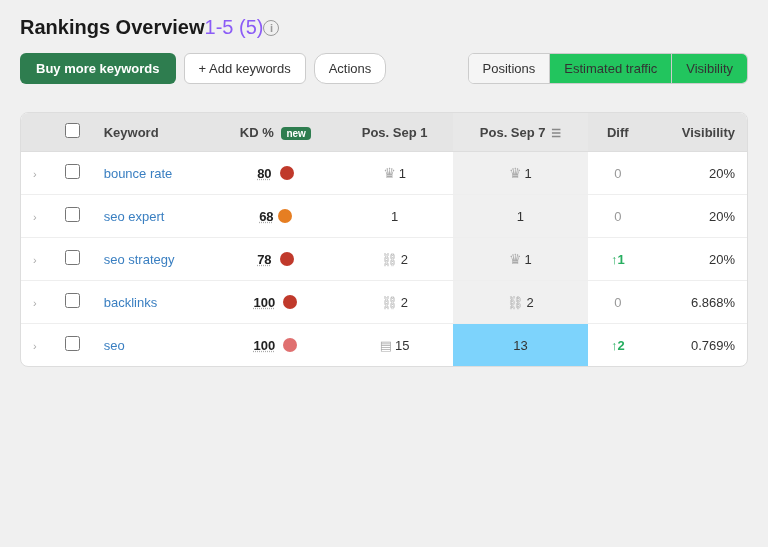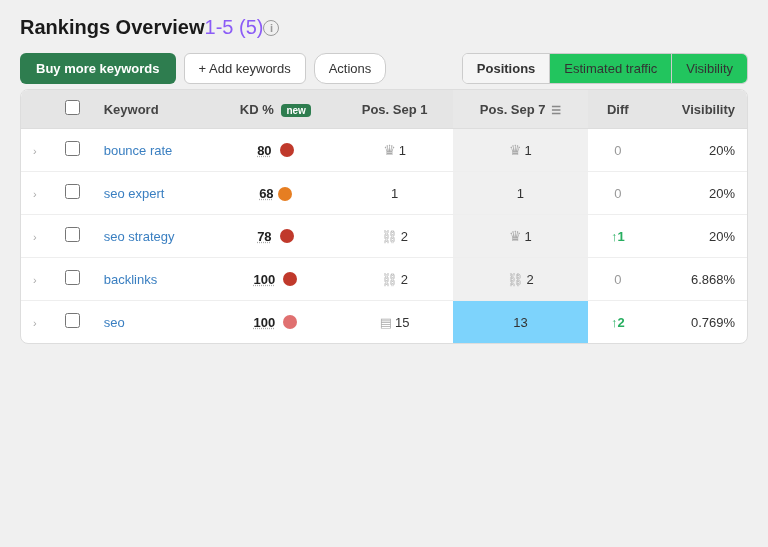--- a/index.html
+++ b/index.html
@@ -38,21 +38,21 @@
       align-items: center;
       justify-content: center;
       font-size: 11px;
       color: #999;
       cursor: pointer;
     }
     .toolbar {
       display: flex;
       align-items: center;
       gap: 8px;
-      margin-bottom: 5px;
+      margin-bottom: 28px;
     }
     .btn-buy {
       background: #2e7d4f;
       color: #fff;
       border: none;
       border-radius: 6px;
       padding: 8px 16px;
       font-size: 13px;
       font-weight: 600;
       cursor: pointer;
@@ -90,21 +90,21 @@
       border: none;
       border-right: 1.5px solid #ccc;
       padding: 7px 14px;
       font-size: 13px;
       cursor: pointer;
       color: #333;
     }
     .tab-btn:last-child { border-right: none; }
     .tab-btn.active {
       background: #f5f5f5;
-      font-weight: 700;
+      font-weight: 400;
     }
 
     
     .table-container {
       background: #fff;
       border-radius: 8px;
       border: 1px solid #ddd;
       overflow: hidden;
     }
     table {
@@ -281,21 +281,21 @@
                 <span class="crown-icon">♛</span>
                 <span>1</span>
               </span></td>
             <td class="center"><span class="diff-neutral">0</span></td>
             <td class="right"><span>20%</span></td>
           </tr>
           <tr>
             <td style="width: 24px;"><span class="expand-arrow">›</span></td>
             <td class="checkbox-cell"><input type="checkbox" style=""></td>
             <td><a class="keyword-link">seo expert</a></td>
-            <td class="center"><span style="display:inline-flex;align-items:flex-end;gap:0;">
+            <td class="center"><span style="display:inline-flex;align-items:center;gap:0;">
                 <span class="kd-value underline-dotted">68</span>
                 <span class="dot dot-orange"></span>
               </span></td>
             <td class="center"><span style="display:inline-flex;align-items:center;justify-content:center;gap:3px;">
                 <span>1</span>
               </span></td>
             <td class="center" style="background: rgb(240, 240, 240);"><span style="display:inline-flex;align-items:center;justify-content:center;gap:3px;">
                 <span>1</span>
               </span></td>
             <td class="center"><span class="diff-neutral">0</span></td>

